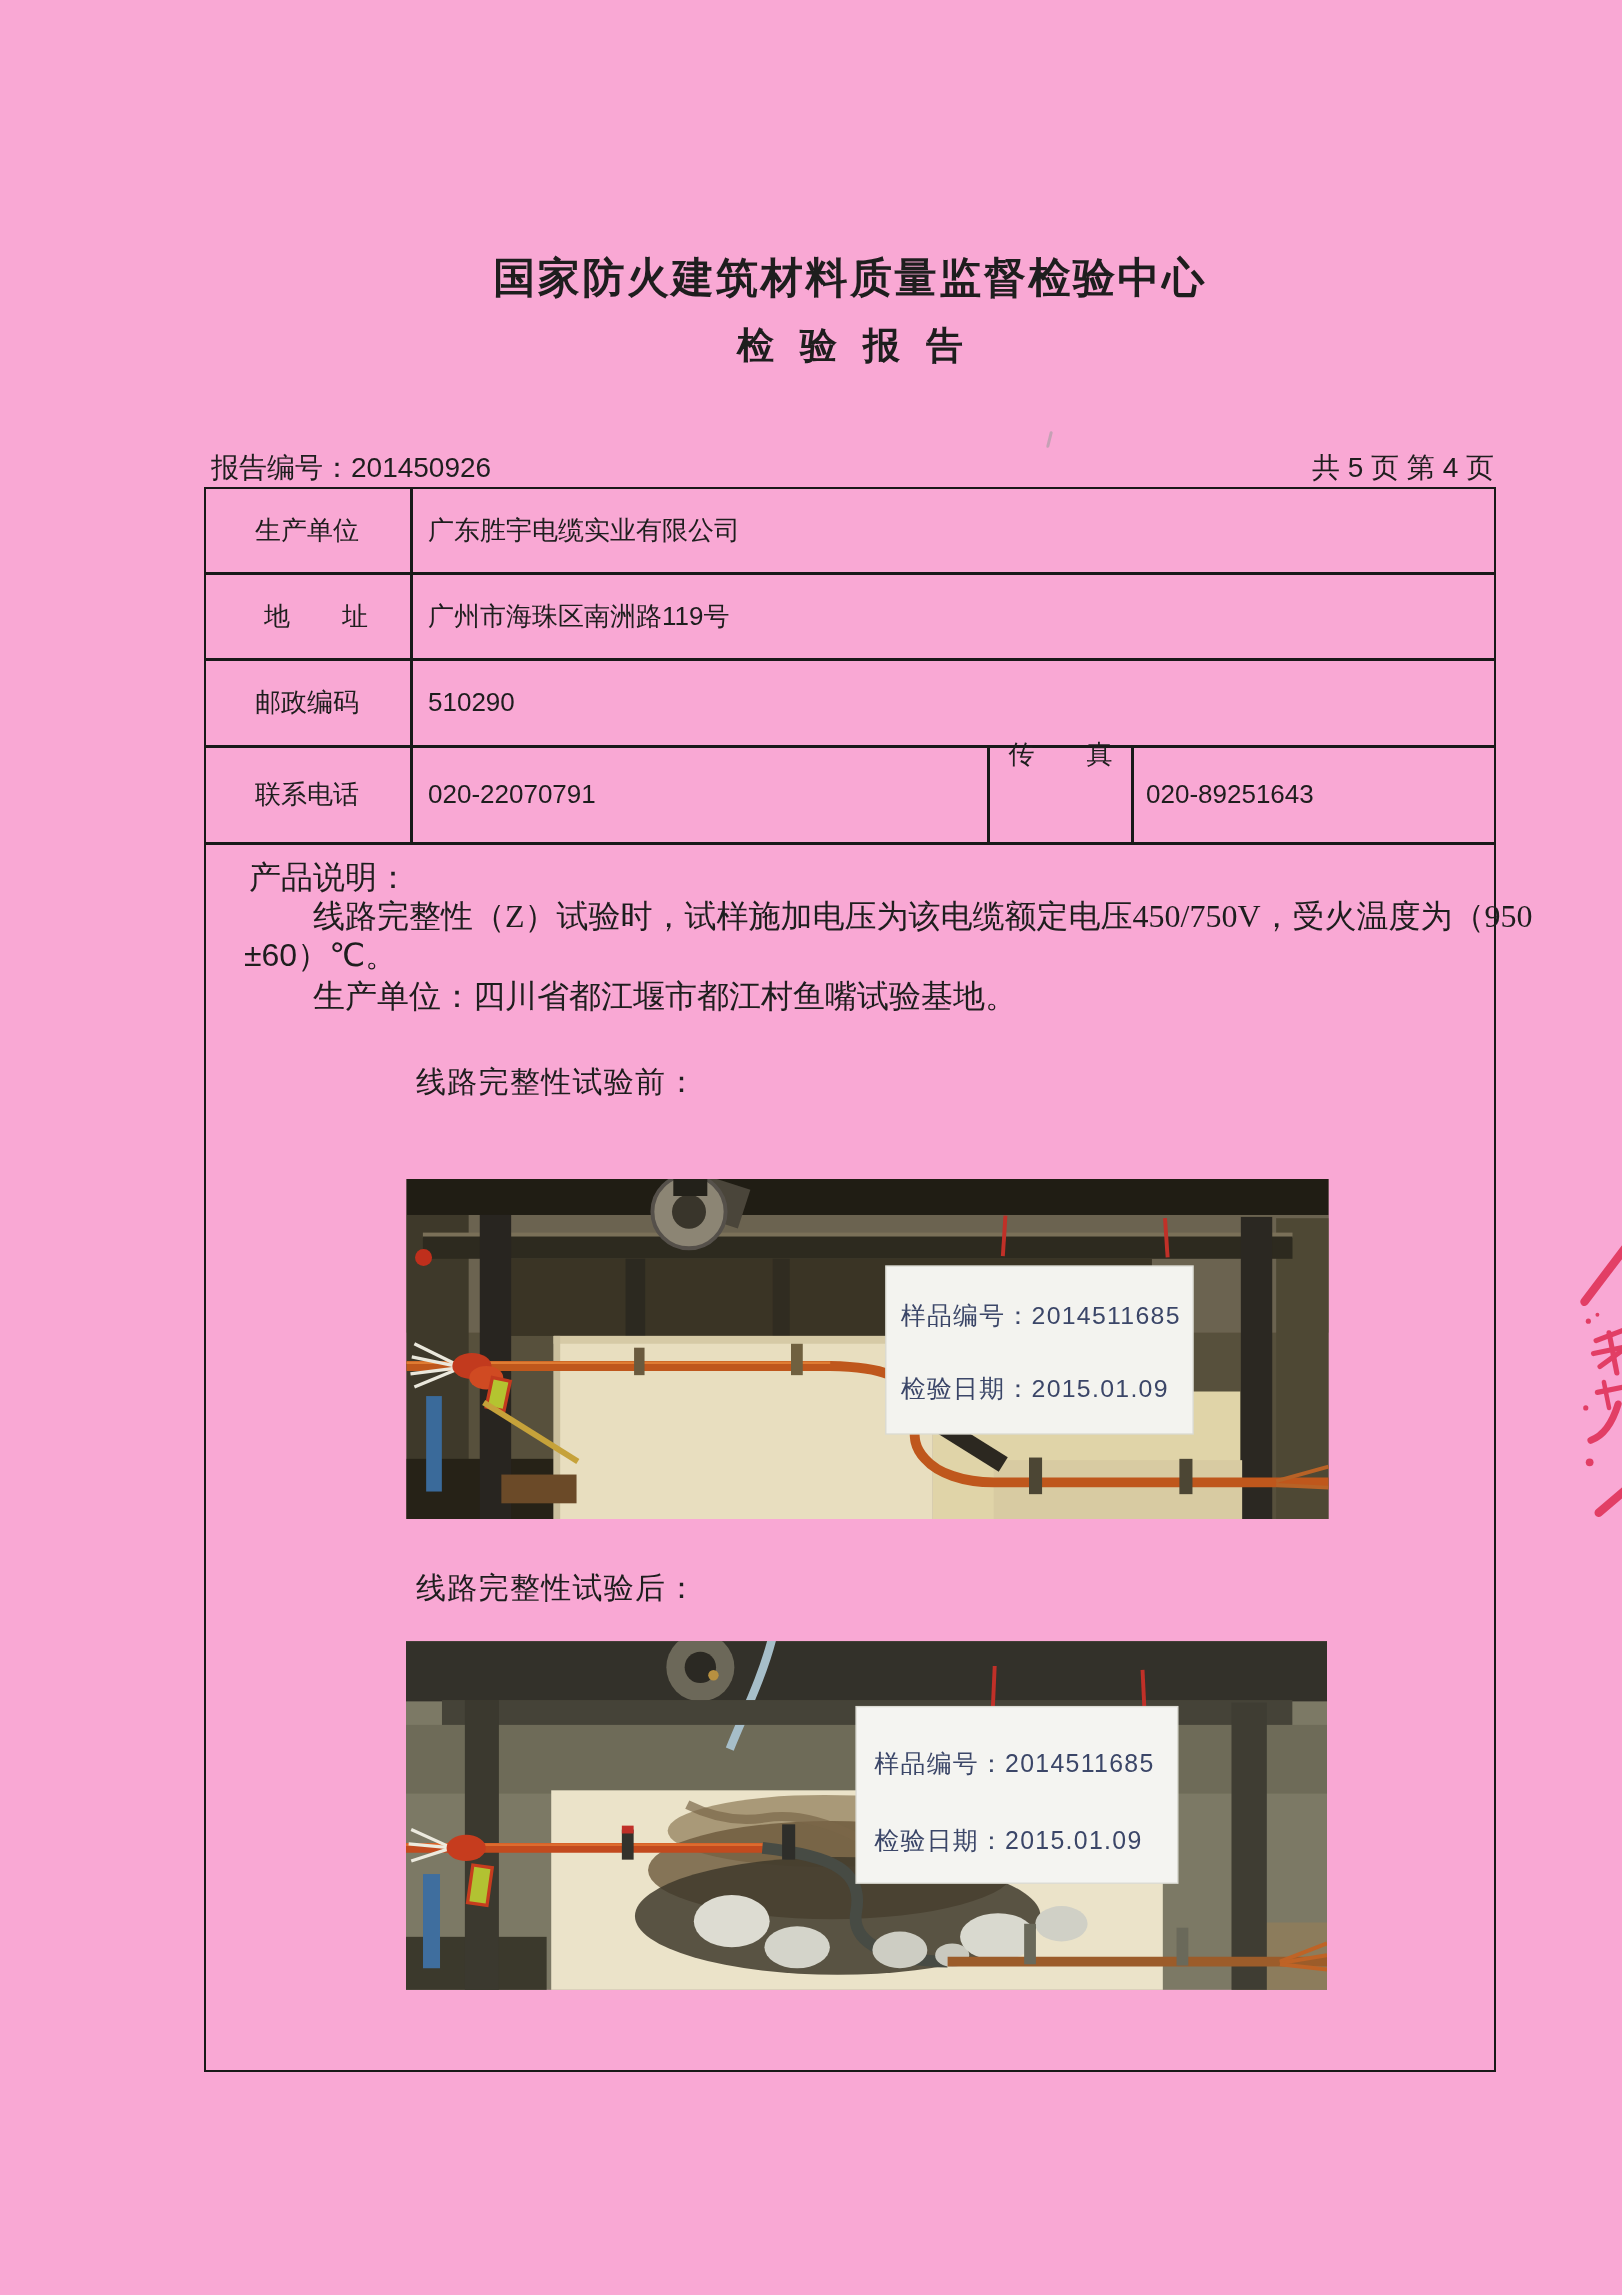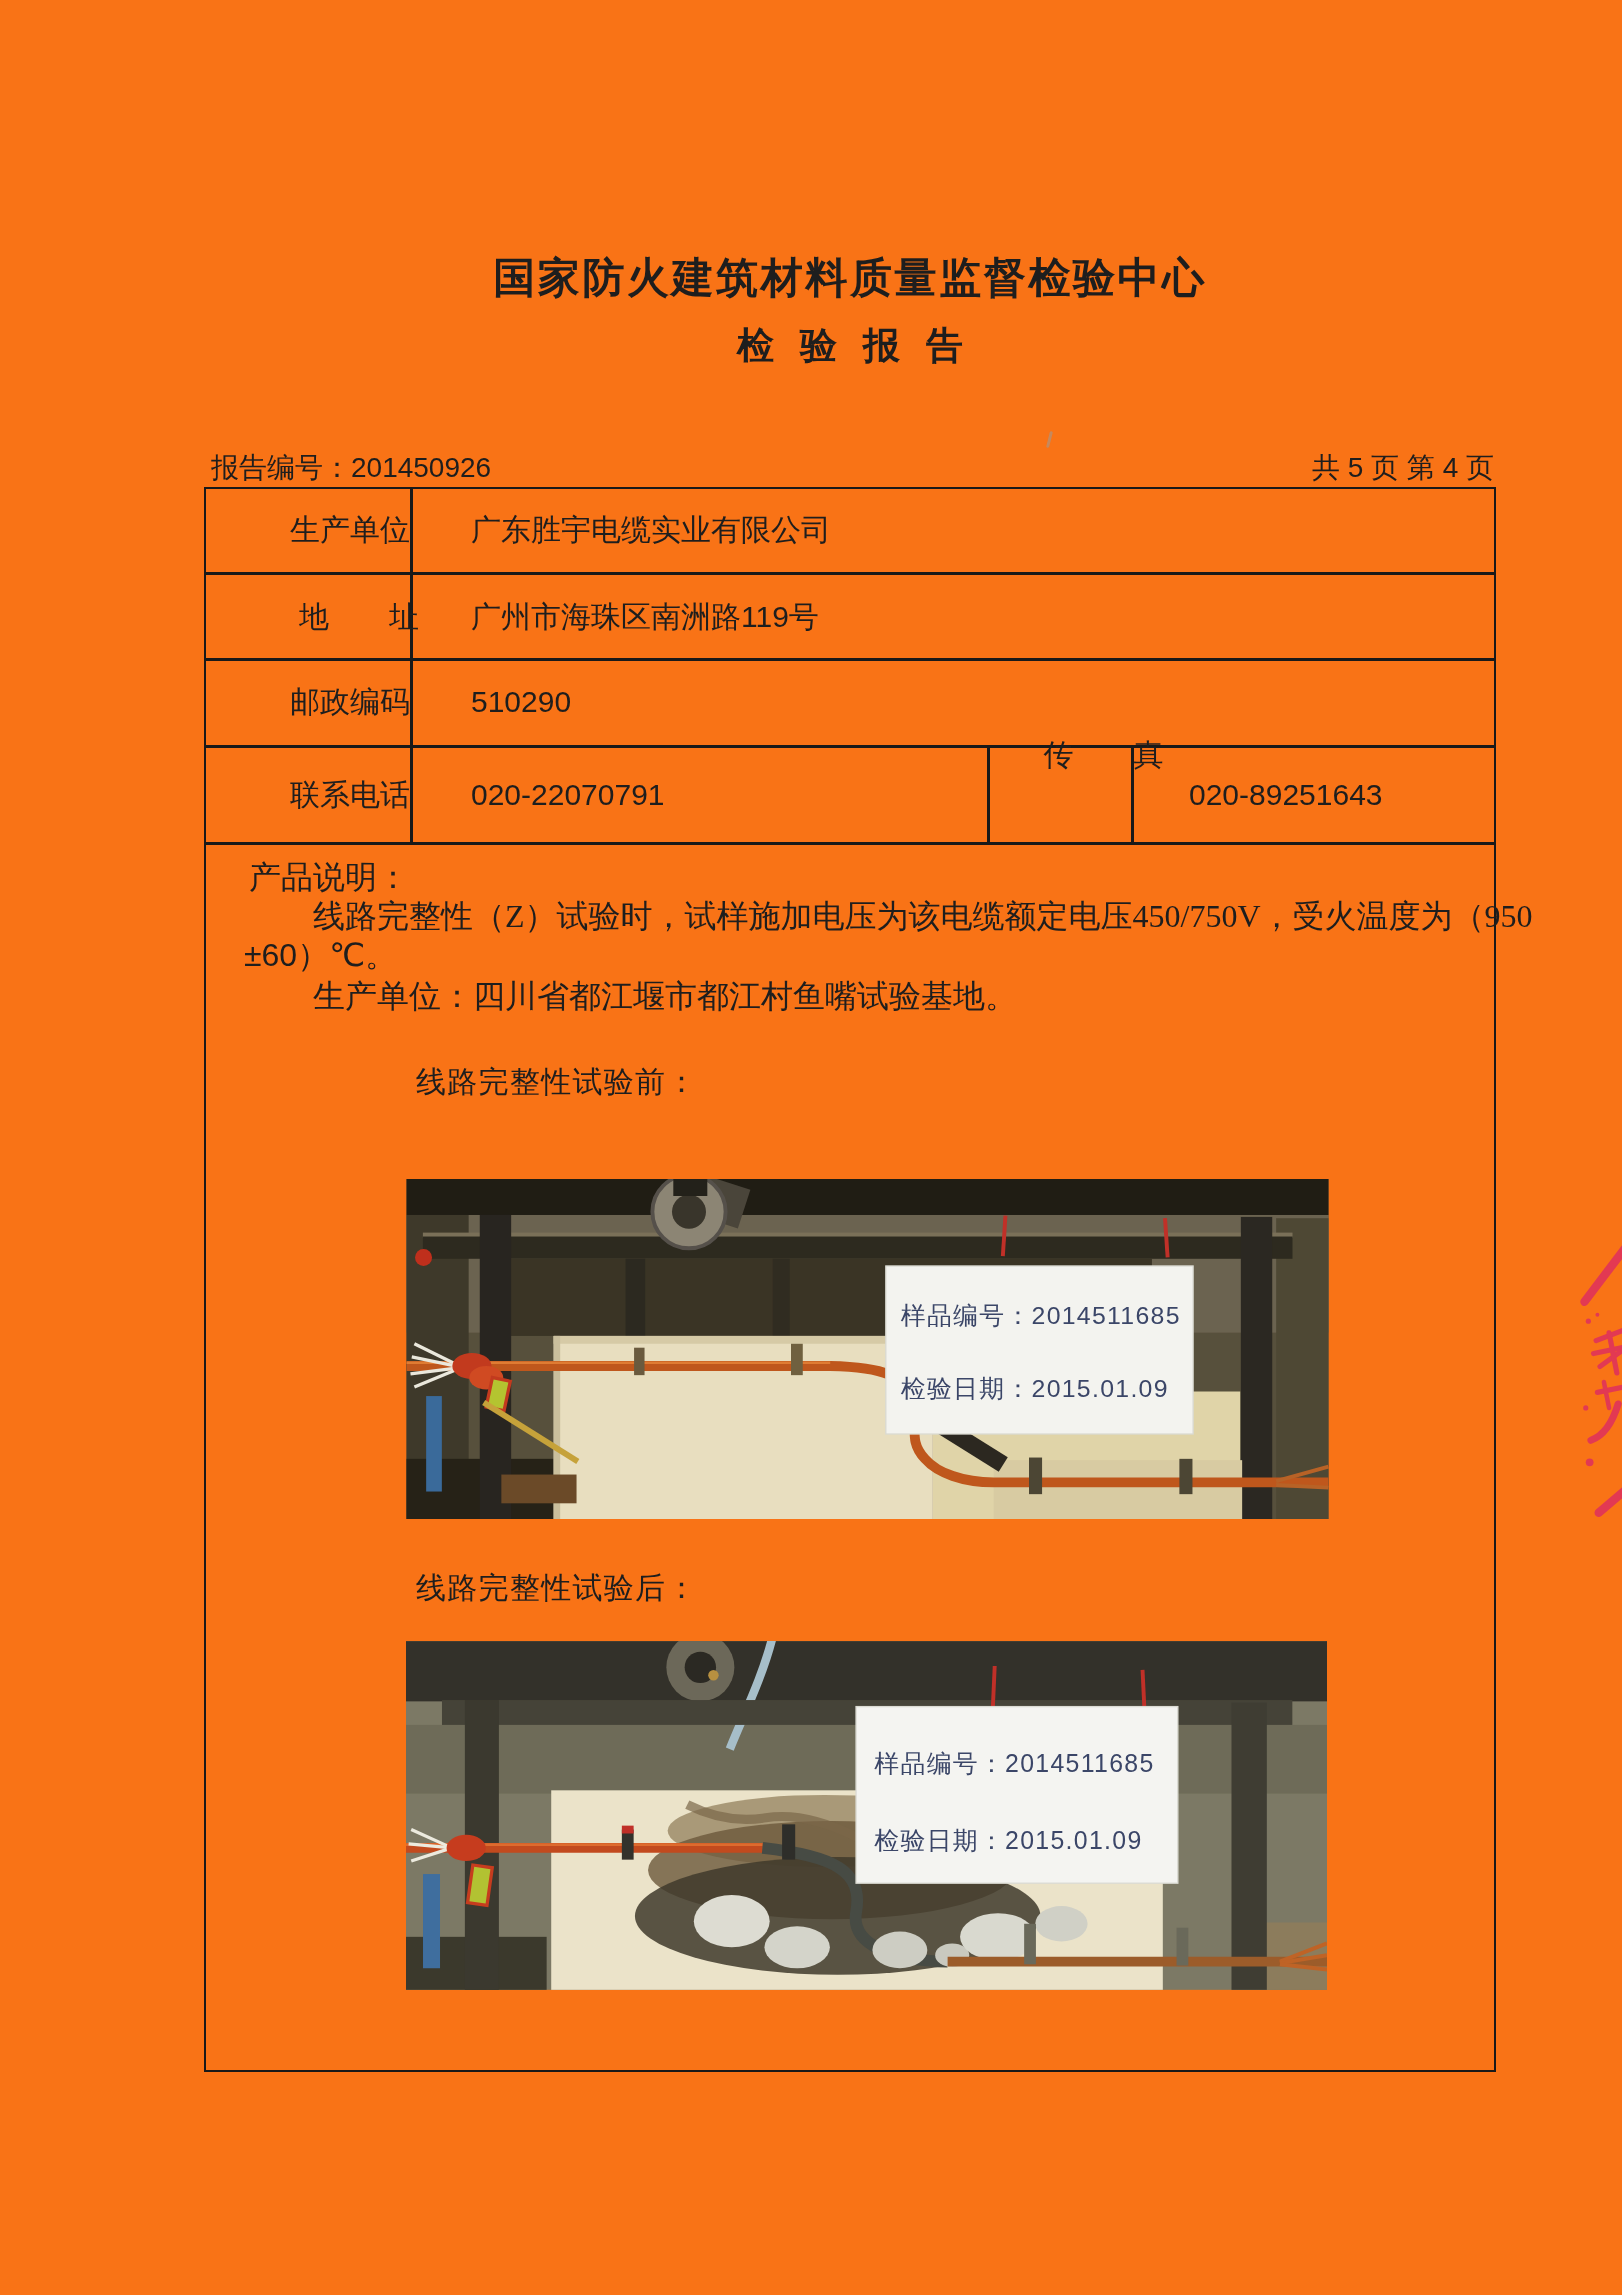--- a/index.html
+++ b/index.html
@@ -1,32 +1,32 @@
 <!DOCTYPE html>
 <html style="font-size:10.5px"><head>
 <meta charset="utf-8">
 <style>
   html,body{margin:0;padding:0;background:#e8e8e8;}
   .page{
     position:relative;width:1623px;height:2295px;margin:0 auto;
-    background:#f97316;overflow:hidden;
+    background:#f9a8d4;overflow:hidden;
     font-family:"Liberation Sans","DejaVu Sans",sans-serif;color:#1e1e1e;
   }
   .abs{position:absolute;}
   .nowrap{white-space:nowrap;}
   .org-title{left:204px;top:250px;width:1292px;text-align:center;
     font-size:42px;font-weight:bold;letter-spacing:2.6px;}
   .report-title{left:204px;top:321px;width:1292px;text-align:center;
     font-size:37px;font-weight:bold;letter-spacing:26px;text-indent:26px;}
   .meta-row{left:211px;top:449px;width:1283px;display:flex;
     justify-content:space-between;font-size:28px;}
   .outer-box{left:204px;top:487px;width:1292px;height:1585px;
     border:2.6px solid #191919;box-sizing:border-box;}
   .hline,.vline{position:absolute;background:#191919;}
-  .cell{position:absolute;font-size:30px;padding-left:43px;}
+  .cell{position:absolute;font-size:26px;}
   .cell.lbl{text-align:center;}
   .desc{font-size:32px;margin-left:36px;}
   .caption{font-size:30px;letter-spacing:1.3px;}
   .speck{left:1048px;top:431px;width:3.3px;height:17px;background:#9a9a9a;
     opacity:.55;transform:rotate(14deg);border-radius:2px;}
   svg text{font-family:"Liberation Sans","DejaVu Sans",sans-serif;}
 </style>
 </head>
 <body>
 

